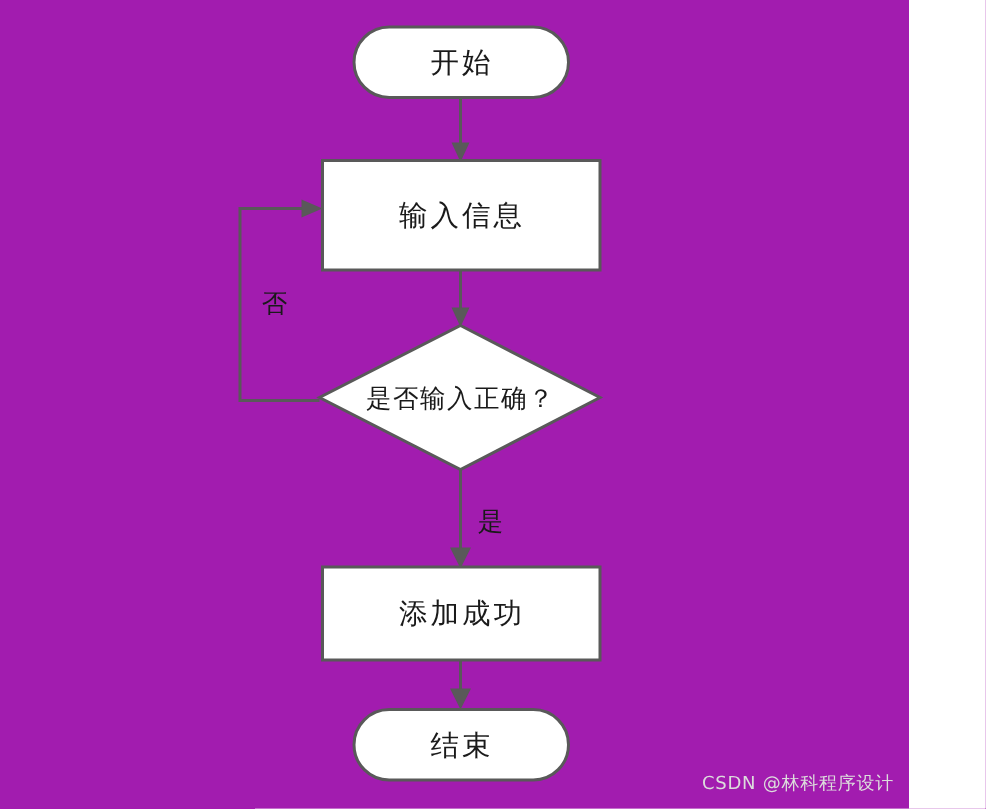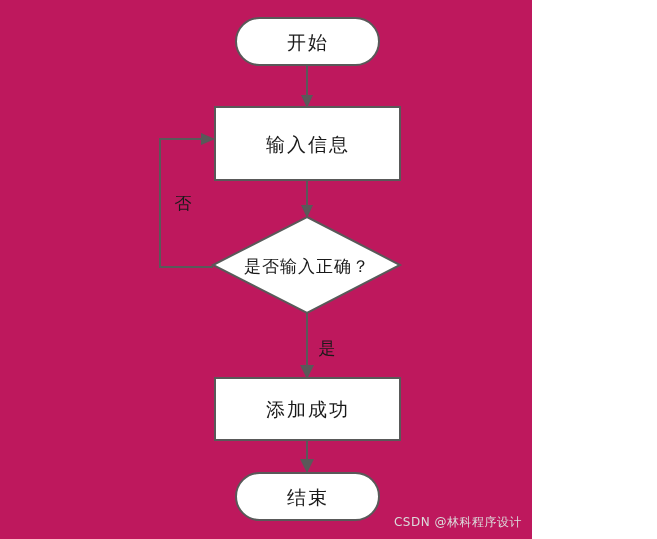--- a/index.html
+++ b/index.html
@@ -8,23 +8,23 @@
     background: #ffffff;
   }
   body {
     width: 657px;
     height: 539px;
     font-family: "DejaVu Sans", "Liberation Sans", sans-serif;
     overflow: hidden;
   }
   #flowchart-canvas {
     position: relative;
-    width: 532px;
+    width: 606px;
     height: 539px;
-    background: #be185d;
+    background: #a21caf;
   }
   svg.diagram {
     position: absolute;
     top: 0;
     left: 0;
     width: 657px;
     height: 539px;
   }
   .node-shape {
     fill: #ffffff;

